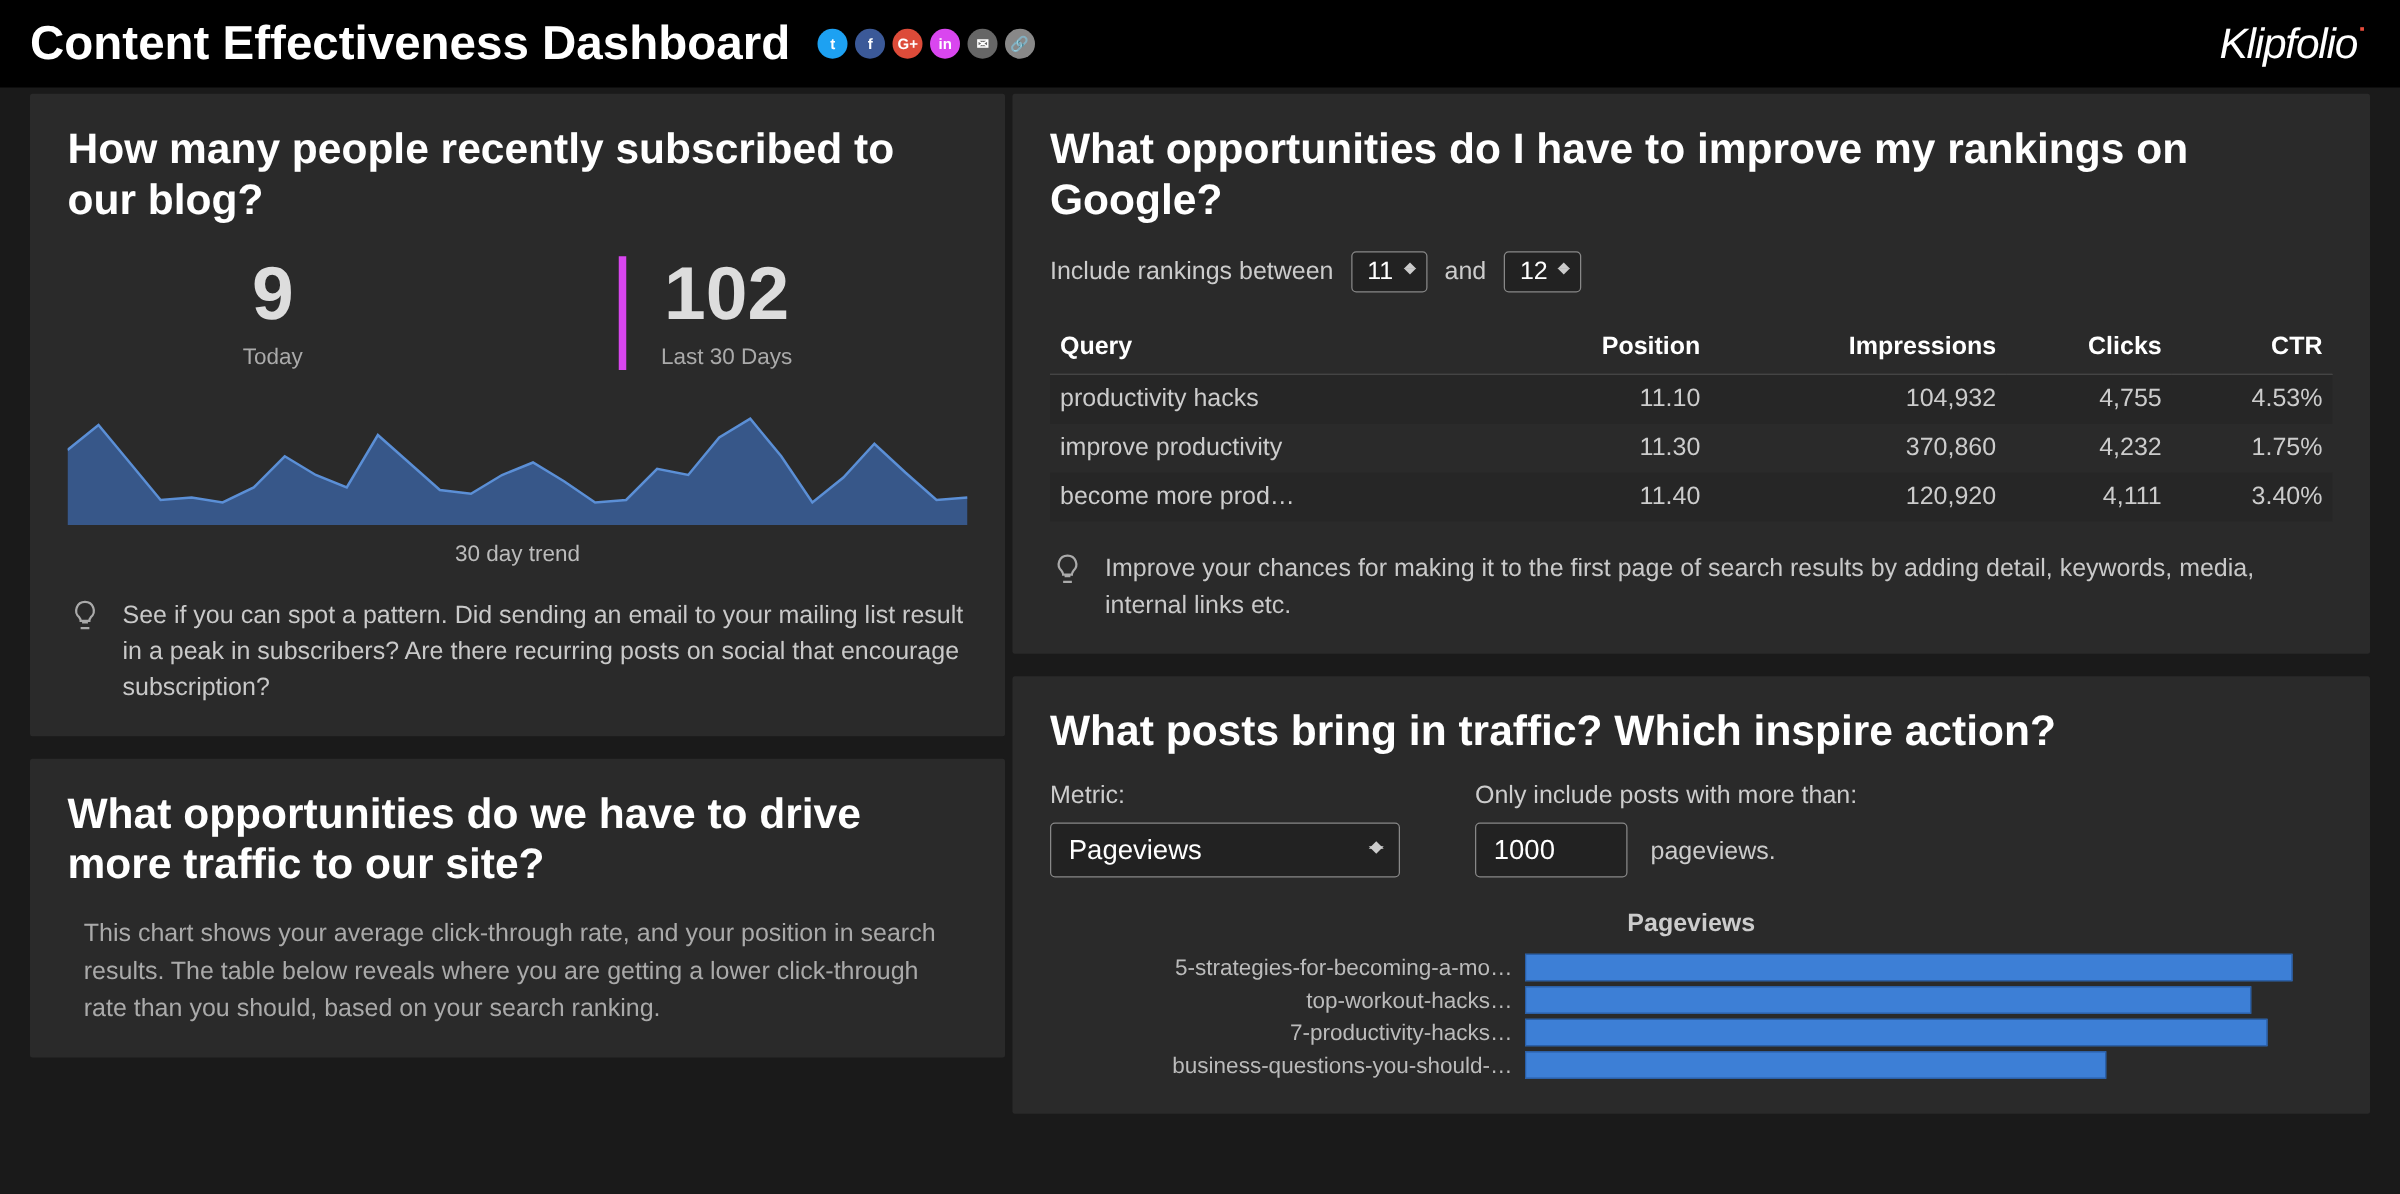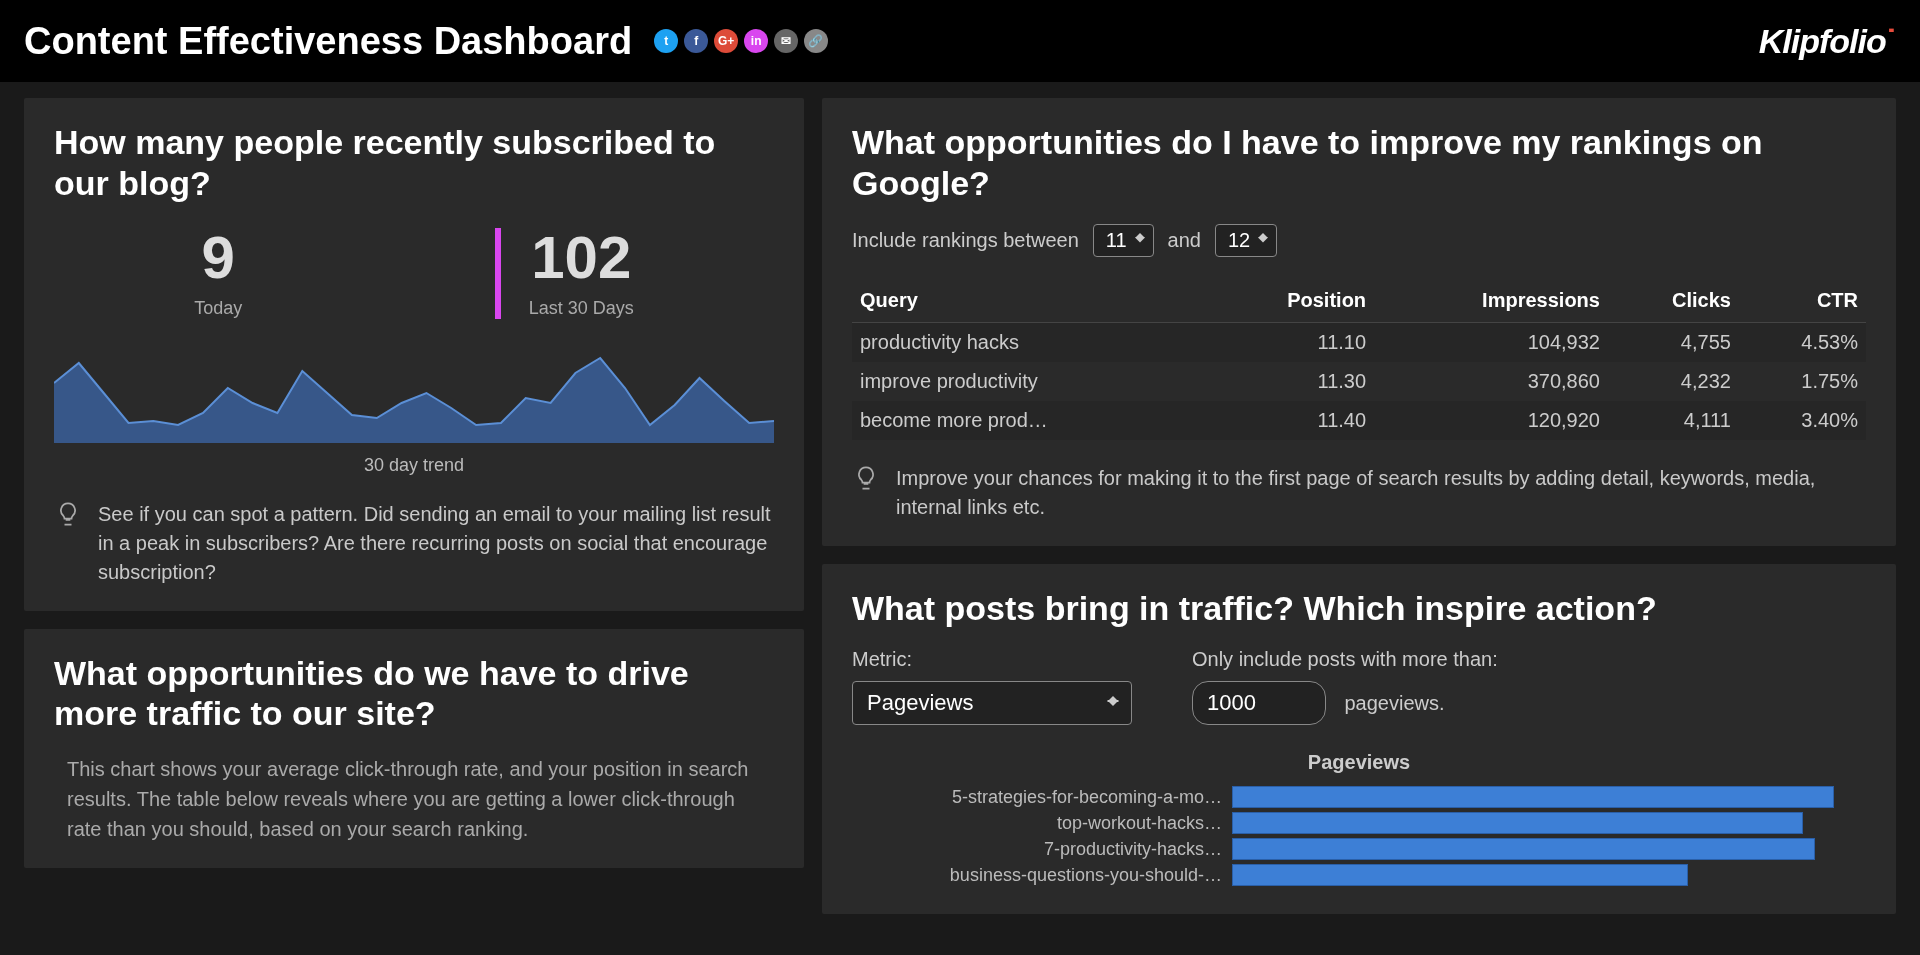--- a/index.html
+++ b/index.html
@@ -10,46 +10,46 @@
   width:1920px;
   height:955px;
   overflow:hidden;
 }
 .header {
   background:#000;
   display:flex;
   align-items:center;
   justify-content:space-between;
   padding:10px 24px;
-  height:82px;
+  height:70px;
 }
 .title {
   color:#fff;
   font-size:38px;
   font-weight:700;
   display:flex;
   align-items:center;
   gap:22px;
 }
 .share-icons { display:flex; gap:6px; }
 .share-icon {
   width:24px; height:24px; border-radius:50%;
   display:flex; align-items:center; justify-content:center;
   font-size:12px; color:#fff; font-weight:bold;
 }
 .tw{background:#1da1f2;} .fb{background:#3b5998;} .gp{background:#dd4b39;}
 .li{background:#d946ef;} .em{background:#666;} .lk{background:#888;}
-.logo { color:#fff; font-size:34px; font-weight:700; font-style:italic; letter-spacing:-1px; }
+.logo { color:#fff; font-size:34px; font-weight:400; font-style:italic; letter-spacing:-1px; }
 .logo .accent{ color:#e74c3c; font-style:normal; }
 
 .grid {
   display:grid;
   grid-template-columns: 780px 1fr;
-  gap:18px;
-  padding:16px 24px;
+  gap:6px;
+  padding:5px 24px;
 }
 .panel {
   background:#2a2a2a;
   border-radius:2px;
   padding:24px 30px;
 }
 .panel h2 {
   color:#fff;
   font-size:34px;
   font-weight:700;
@@ -107,22 +107,22 @@
   content:""; position:absolute; right:12px; top:50%; transform:translateY(-50%);
   width:0;height:0;border-left:6px solid transparent;border-right:6px solid transparent;
   border-top:6px solid #ccc;
 }
 .select::before{
   content:""; position:absolute; right:12px; top:32%;
   width:0;height:0;border-left:6px solid transparent;border-right:6px solid transparent;
   border-bottom:6px solid #ccc;
 }
 .textin {
-  background:#222; color:#fff; border:1px solid #888; border-radius:16px;
-  padding:8px 14px; font-size:22px; width:134px; display:inline-block;
+  background:#222; color:#fff; border:1px solid #888; border-radius:4px;
+  padding:8px 14px; font-size:22px; width:122px; display:inline-block;
 }
 .inline-lbl { color:#ccc; font-size:20px; margin-left:14px; }
 
 .barchart { margin-top:6px; }
 .barchart .ctitle{ text-align:center; color:#ccc; font-size:20px; font-weight:600; margin-bottom:12px; }
 .brow { display:flex; align-items:center; margin:4px 0; }
 .brow .blab { width:380px; text-align:right; color:#bbb; font-size:18px; padding-right:10px; white-space:nowrap; overflow:hidden; text-overflow:ellipsis;}
 .brow .btrack { flex:1; height:22px; position:relative; }
 .brow .bbar { position:absolute; left:0; top:0; bottom:0; background:#3d7fd6; border:1px solid #2a5fa8; }
 

